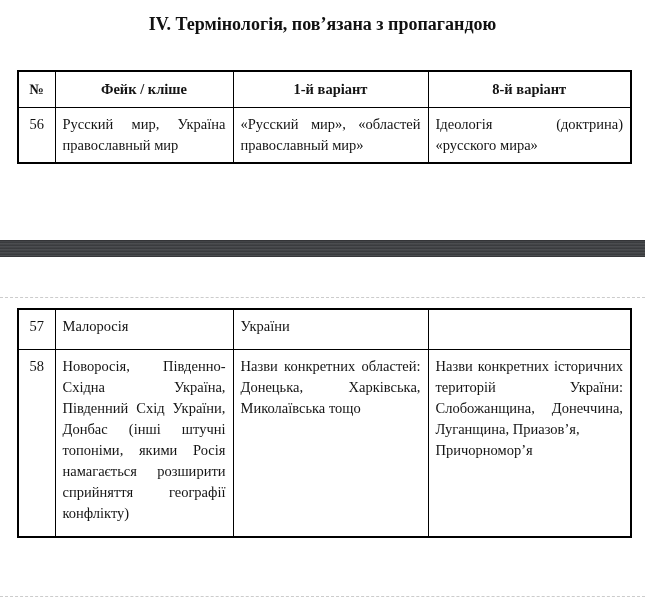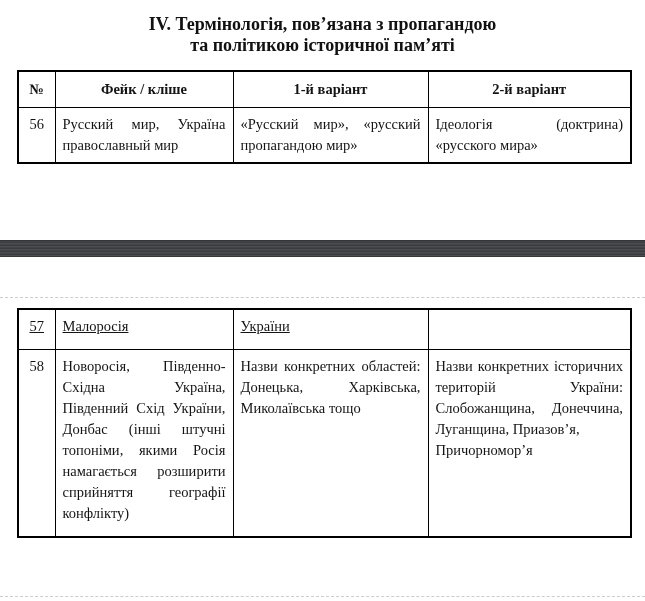--- a/index.html
+++ b/index.html
@@ -56,21 +56,21 @@
     text-align: center;
     padding-left: 2px;
     padding-right: 2px;
   }
   td.cell-text {
     text-align: justify;
     white-space: pre-line;
   }
   .row-header  { height: 36px; }
   .row-56 { height: 56px; }
-  .row-57 { height: 40px; text-decoration: underline; }
+  .row-57 { height: 40px; }
   .row-58 { height: 188px; margin-top: 24px; }
   .row-59 { height: 56px; }
   .page-break-bar {
     position: absolute;
     left: 0;
     top: 240px;
     width: 645px;
     height: 17px;
     background-color: #404245;
     background-image: repeating-linear-gradient(
@@ -90,41 +90,40 @@
   #page-edge-top { top: 297px; }
   #page-edge-bottom { top: 596px; }
 </style>
 </head>
 <body>
 
 <div class="page">
 
   <div class="doc-title">
     <div>IV. Термінологія, пов’язана з пропагандою</div>
-    <div>та політикою історичної пам’яті</div>
   </div>
 
   <table class="term-table" id="table-page1">
     <colgroup>
       <col style="width:37px">
       <col style="width:178px">
       <col style="width:195px">
       <col style="width:203px">
     </colgroup>
     <tbody>
         <tr class="row-header">
       <th>№</th>
       <th>Фейк / кліше</th>
       <th>1-й варіант</th>
-      <th>2-й варіант</th>
+      <th>8-й варіант</th>
     </tr>
     <tr class="row-56">
       <td class="cell-num">56</td>
       <td class="cell-text">Русский мир, Україна православный мир</td>
-      <td class="cell-text">«Русский мир», «русский пропагандою мир»</td>
+      <td class="cell-text">«Русский мир», «областей православный мир»</td>
       <td class="cell-text">Ідеологія (доктрина) «русского мира»</td>
     </tr>
   </tbody>
     </table>
 
   <div class="page-break-bar"></div>
   <div class="page-edge-line" id="page-edge-top"></div>
 
   <table class="term-table" id="table-page2">
     <colgroup>

